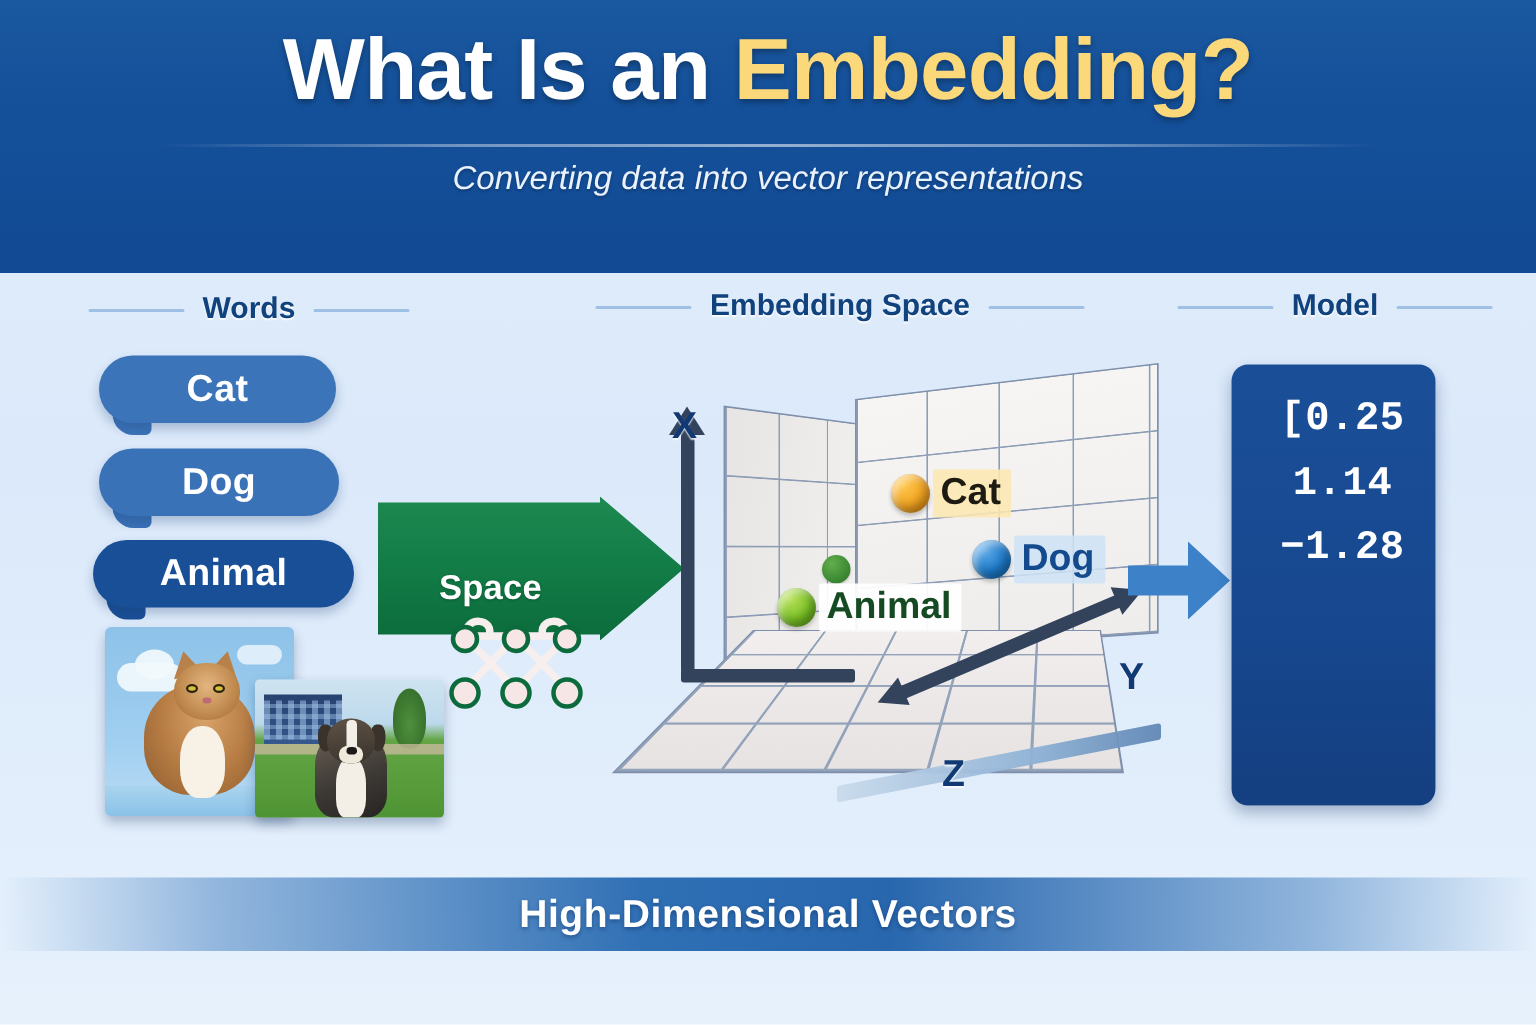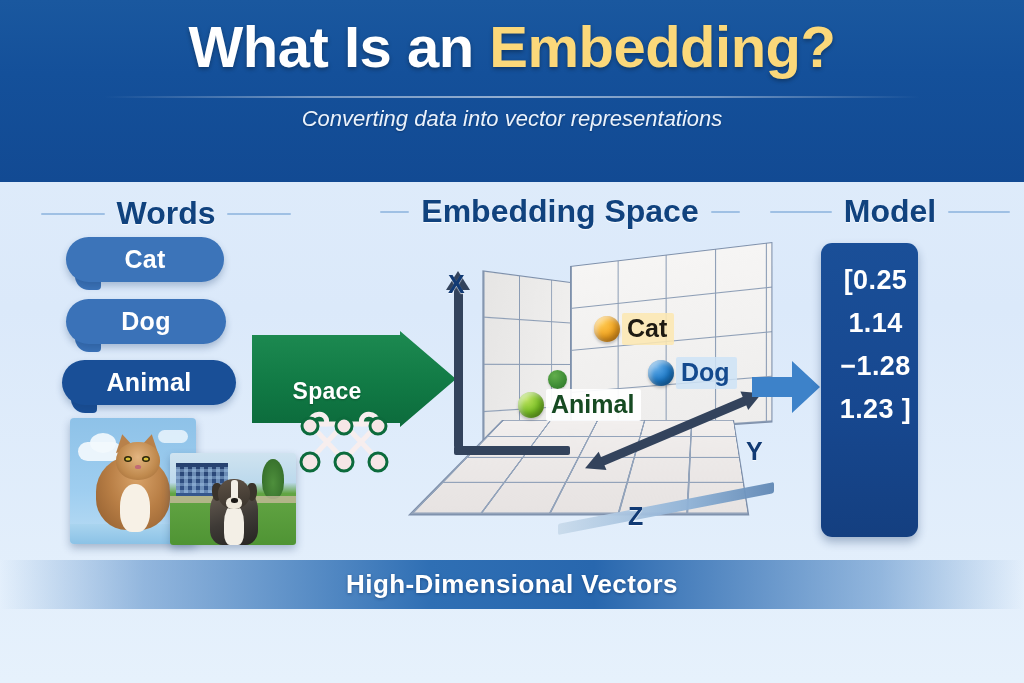--- a/index.html
+++ b/index.html
@@ -29,21 +29,21 @@
   }
   .header-sub {
     position:absolute; left:0; top:106px; width:1024px; text-align:center;
     font-size:22px; font-style:italic; color:#eaf2fc; white-space:nowrap;
     text-shadow:0 1px 2px rgba(0,0,0,0.25);
   }
 
   
   .sec-head {
     position:absolute; display:flex; align-items:center; justify-content:center;
-    gap:12px; color:#10427e; font-size:32px; font-weight:bold; white-space:nowrap;
+    gap:12px; color:#10427e; font-size:20px; font-weight:bold; white-space:nowrap;
     text-shadow:0 1px 1px rgba(255,255,255,0.85);
   }
   .sec-head .bar { display:block; height:2px; background:#9fc0e4; border-radius:1px; }
   .sec-head .bar.l, .sec-head .bar.r { width:64px; }
   #head-words { left:16px; top:195px; width:300px; }
   #head-space { left:380px; top:193px; width:360px; }
   #head-vector{ left:770px; top:193px; width:240px; }
 
   
   .pill {
@@ -274,33 +274,34 @@
   
   #vec-arrow {
     position:absolute; left:752px; top:361px; width:68px; height:52px;
     background:#3d82c9;
     clip-path:polygon(0 16px, 40px 16px, 40px 0, 68px 26px, 40px 52px, 40px 36px, 0 36px);
     filter:drop-shadow(0 2px 3px rgba(30,70,120,0.3));
   }
 
   
   #vector-panel {
-    position:absolute; left:821px; top:243px; width:97px; height:294px;
+    position:absolute; left:821px; top:243px; width:136px; height:294px;
     background:linear-gradient(180deg,#1a4f98 0%,#174890 55%,#143f80 100%);
     border-radius:11px; box-shadow:0 5px 10px rgba(18,50,100,0.32);
     padding:16px 0 0 12px;
+    font-family:Liberation Mono, monospace;
   }
   .vec-row {
     color:#ffffff; font-size:27px; font-weight:bold; line-height:43px;
     text-align:center; letter-spacing:0.4px; white-space:pre;
   }
 
   
   #footer-band {
-    position:absolute; left:0; top:560px; width:1024px; height:49px;
+    position:absolute; left:0; top:585px; width:1024px; height:49px;
     background:linear-gradient(90deg,rgba(88,142,200,0) 0%,rgba(80,136,197,0.55) 14%,
                #2f6fb4 42%,#2867ae 58%,rgba(80,136,197,0.55) 86%,rgba(88,142,200,0) 100%);
     display:flex; align-items:center; justify-content:center;
   }
   #footer-text {
     color:#ffffff; font-size:26px; font-weight:bold; letter-spacing:0.4px;
     white-space:nowrap; text-shadow:0 1px 3px rgba(10,40,85,0.45);
   }
 </style>
 </head>
@@ -414,18 +415,17 @@
     <span class="node-label">Animal</span>
   </div>
 </div>
 
 <div id="vec-arrow"></div>
 
 <div id="vector-panel">
   <div class="vec-row">[0.25</div>
   <div class="vec-row">1.14</div>
   <div class="vec-row">−1.28</div>
-  <div class="vec-row">1.23 ]</div>
 </div>
 
 <div id="footer-band">
   <span id="footer-text">High-Dimensional Vectors</span>
 </div>
 
 </body></html>

